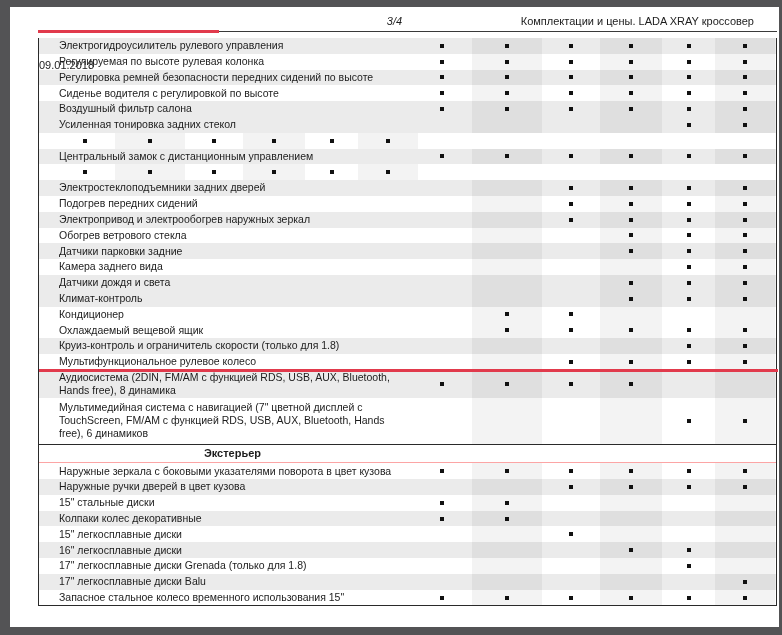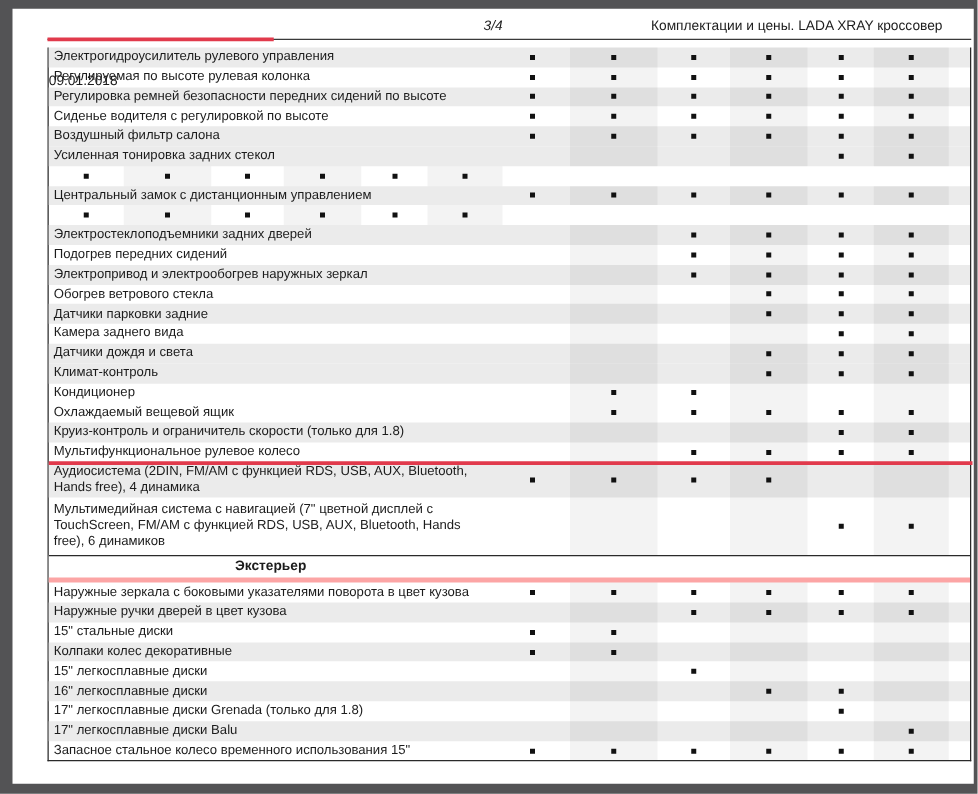--- a/index.html
+++ b/index.html
@@ -20,21 +20,21 @@
   .hdr-page{position:absolute;left:0;right:0;top:8px;text-align:center;font-size:11px;font-style:italic;}
   .hdr-title{position:absolute;right:25px;top:8px;font-size:11px;}
   .hdr-rule{position:absolute;left:28px;top:24px;width:739px;height:1px;background:#3a3a3a;}
   .hdr-underline{position:absolute;left:28px;top:23px;width:181px;height:3px;}
   
   .tbl{
     position:absolute;left:28px;top:31px;width:739px;
     border-left:1px solid #2a2a2a;border-right:1px solid #2a2a2a;border-bottom:1px solid #2a2a2a;
     box-sizing:border-box;
   }
-  .row{display:flex;height:15.8px;align-items:stretch;}
+  .row{display:flex;height:15.8px;align-items:stretch;padding-left:16px;}
   .row.h2{height:28px;}
   .row.h3{height:46px;}
   .row.gray{background:#ebebeb;}
   .lbl{
     width:357px;box-sizing:border-box;
     padding:0 6px 0 4px;
     font-size:10.5px;line-height:13.2px;
     display:flex;align-items:center;
     overflow:hidden;
   }
@@ -42,21 +42,21 @@
     display:flex;align-items:center;justify-content:center;
     box-sizing:border-box;
   }
   .cell.band{background:rgba(0,0,0,0.047);}
   .c1{width:60px;}.c2{width:70px;}.c3{width:58px;}
   .c4{width:62px;}.c5{width:53px;}.c6{width:60px;}
   .gap{flex:1;}
   .dot{width:4px;height:4px;background:#111;}
   .section-row{
     height:17.5px;background:#ffffff;
-    border-top:1px solid #2a2a2a;border-bottom:4px solid #fca5a5;
+    border-top:1px solid #2a2a2a;border-bottom:1px solid #fca5a5;
     box-sizing:content-box;
     display:flex;align-items:center;
   }
   .section-row .lbl{justify-content:center;font-weight:bold;font-size:11px;}
   .red-strike{position:absolute;left:0;top:330.5px;width:739px;height:3px;}
 </style>
 </head>
 <body style="background: rgb(83, 83, 85);">
 
 <div class="page">
@@ -449,21 +449,21 @@
           </div>
           <div class="cell c5">
             <div class="dot"></div>
           </div>
           <div class="cell c6 band">
             <div class="dot"></div>
           </div>
           <div class="cell gap"></div>
         </div>
         <div class="row gray h2">
-          <div class="lbl">Аудиосистема (2DIN, FM/AM с функцией RDS, USB, AUX, Bluetooth, Hands free), 4 динамика</div>
+          <div class="lbl">Аудиосистема (2DIN, FM/AM с функцией RDS, USB, AUX, Bluetooth, Hands free), 8 динамика</div>
           <div class="cell c1">
             <div class="dot"></div>
           </div>
           <div class="cell c2 band">
             <div class="dot"></div>
           </div>
           <div class="cell c3">
             <div class="dot"></div>
           </div>
           <div class="cell c4 band">

